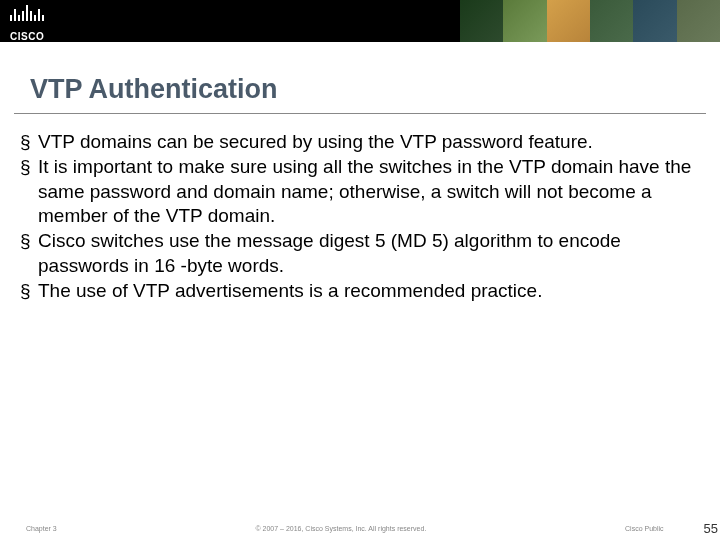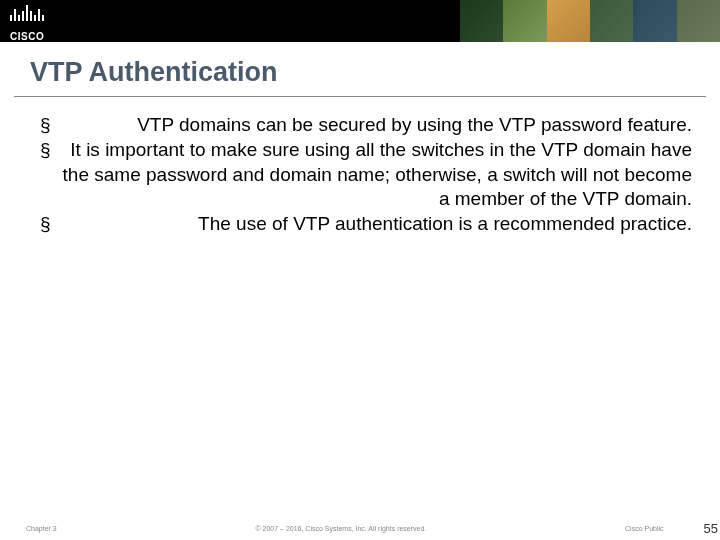--- a/index.html
+++ b/index.html
@@ -56,30 +56,29 @@
   .p1 { background: linear-gradient(135deg,#1a3a1a,#2d4a2d); }
   .p2 { background: linear-gradient(135deg,#5a7a3a,#7a9a5a); }
   .p3 { background: linear-gradient(135deg,#d4a04a,#b8843a); }
   .p4 { background: linear-gradient(135deg,#3a5a3a,#4a6a4a); }
   .p5 { background: linear-gradient(135deg,#2a4a5a,#3a5a6a); }
   .p6 { background: linear-gradient(135deg,#5a6a4a,#6a7a5a); }
   .title {
     color: #4a5a6a;
     font-size: 27px;
     font-weight: bold;
-    padding: 15px 0 4px 30px;
+    padding: 32px 0 4px 30px;
   }
   .rule {
     height: 1px;
     background: #888;
     margin: 4px 14px 0 14px;
   }
   .content {
-    padding: 16px 28px 0 40px;
-    text-align: right;
+    padding: 16px 28px 0 20px;
   }
   .content ul {
     list-style: none;
   }
   .content li {
     font-size: 19px;
     line-height: 1.28;
     color: #000;
     position: relative;
     padding-left: 18px;
@@ -139,21 +138,22 @@
   </div>
 </div>
 
 <div class="title">VTP Authentication</div>
 <div class="rule"></div>
 
 <div class="content">
   <ul>
     <li>VTP domains can be secured by using the VTP password feature.</li>
     <li>It is important to make sure using all the switches in the VTP domain have the same password and domain name; otherwise, a switch will not become a member of the VTP domain.</li>
-    <li>The use of VTP authentication is a recommended practice.</li>
+    <li>Cisco switches use the message digest 5 (MD 5) algorithm to encode passwords in 16 -byte words.</li>
+    <li>The use of VTP advertisements is a recommended practice.</li>
   </ul>
 </div>
 
 <div class="footer">
   <div class="footer-left">Chapter 3</div>
   <div class="footer-center">© 2007 – 2016, Cisco Systems, Inc. All rights reserved.</div>
   <div class="footer-public">Cisco Public</div>
   <div class="footer-page">55</div>
 </div>
 

